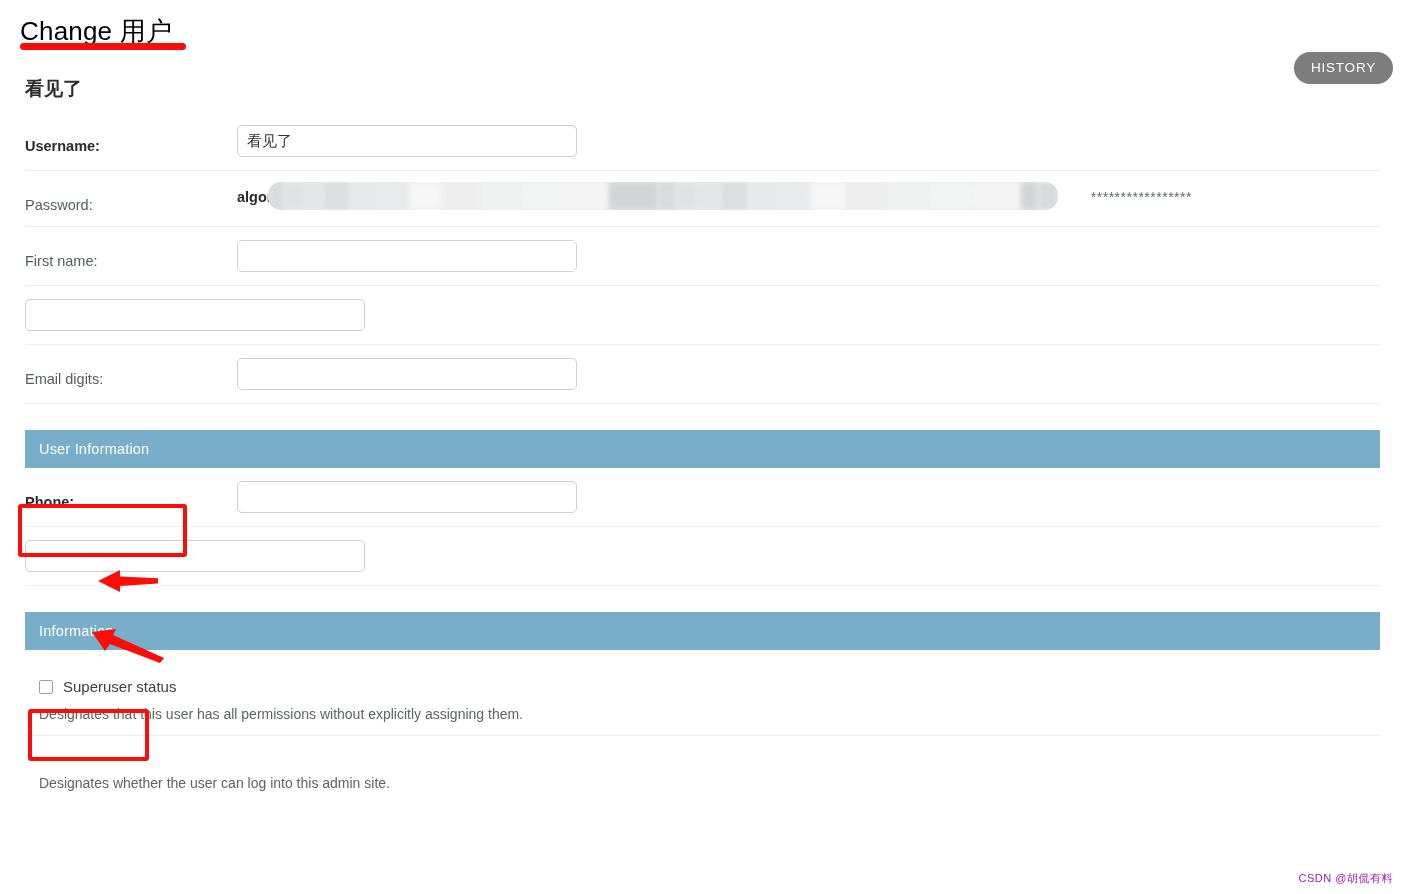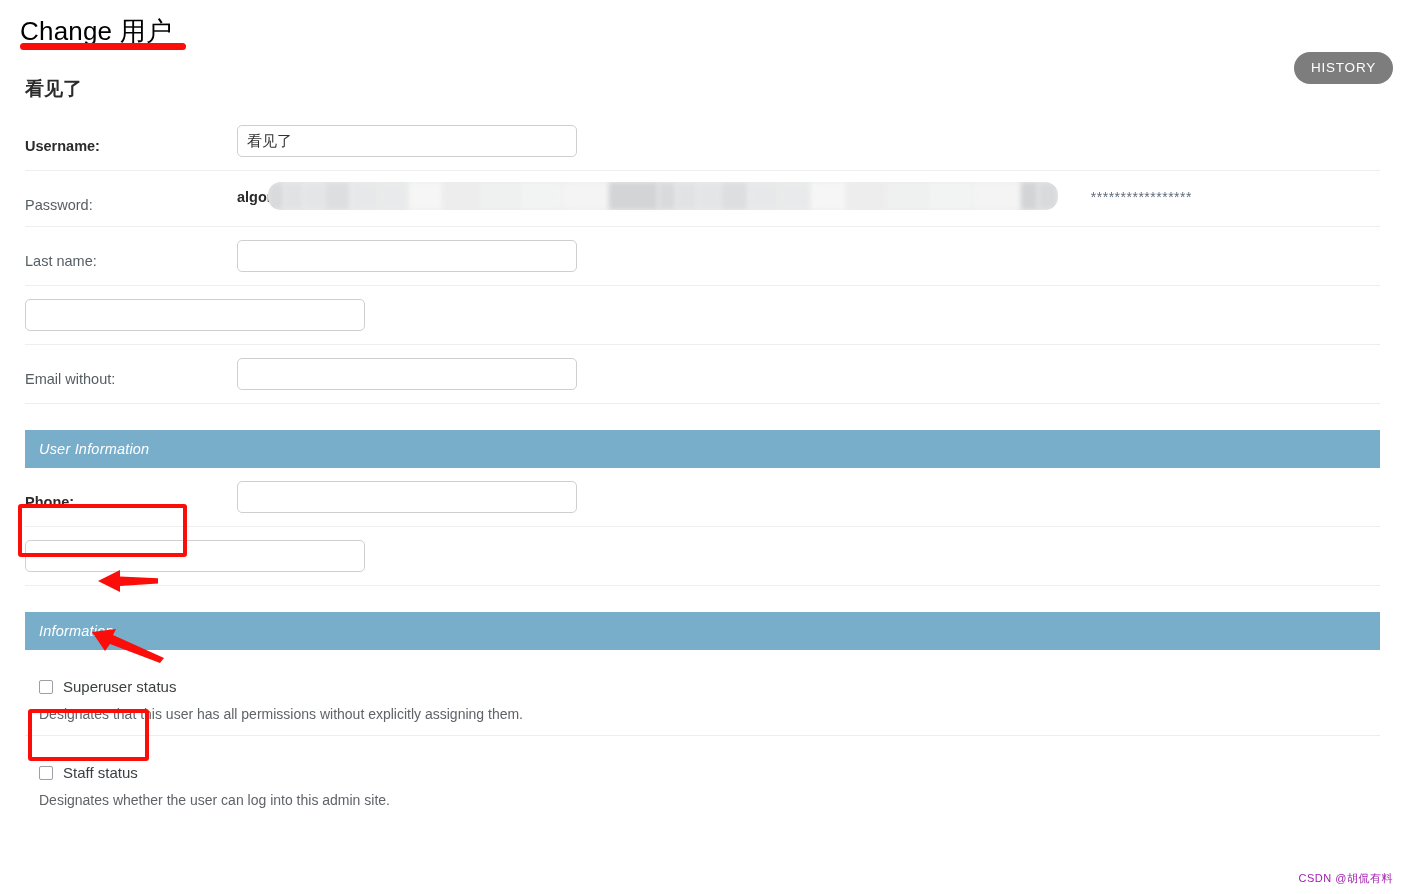--- a/index.html
+++ b/index.html
@@ -166,21 +166,20 @@
   }
   .pw-wrap { position: relative; width: 100%; }
 
   
   .section-bar {
     margin: 0 25px;
     background: #79aecb;
     height: 38px;
     display: flex;
     align-items: center;
-    font-style: italic;
   }
   .section-bar span {
     color: #ffffff;
     font-size: 14.5px;
     padding-left: 14px;
     letter-spacing: 0.2px;
   }
   .section-spacer { height: 26px; }
 
   
@@ -289,38 +288,38 @@
                 </span>
               <span class="pw-stars">*****************</span>
             </div>
           </div>
         </div>
       </div>
     </div>
 
     <div class="frow">
       <div class="frow-inner">
-        <div class="flabel">Last name:</div>
-        <div class="ffield">
-          <input class="tinput" type="text" value="" style="">
-        </div>
-      </div>
-    </div>
-
-    <div class="frow">
-      <div class="frow-inner">
-        <div class="ffield">
-          <input class="tinput" type="text" value="" style="">
-        </div>
-      </div>
-    </div>
-
-    <div class="frow">
-      <div class="frow-inner">
-        <div class="flabel">Email without:</div>
+        <div class="flabel">First name:</div>
+        <div class="ffield">
+          <input class="tinput" type="text" value="" style="">
+        </div>
+      </div>
+    </div>
+
+    <div class="frow">
+      <div class="frow-inner">
+        <div class="ffield">
+          <input class="tinput" type="text" value="" style="">
+        </div>
+      </div>
+    </div>
+
+    <div class="frow">
+      <div class="frow-inner">
+        <div class="flabel">Email digits:</div>
         <div class="ffield">
           <input class="tinput" type="text" value="" style="">
         </div>
       </div>
     </div>
 
     <div style="border-top:1px solid #eeeeee; margin:0 25px;"></div>
     <div class="section-spacer"></div>
 
     <div class="section-bar">
@@ -353,24 +352,20 @@
 
     <div class="crow first">
       <div class="cbline">
         <span class="cbox"></span>
         <span class="cblabel">Superuser status</span>
       </div>
       <div class="chelp">Designates that this user has all permissions without explicitly assigning them.</div>
     </div>
 
     <div class="crow">
-      <div class="cbline">
-        <span class="cbox"></span>
-        <span class="cblabel">Staff status</span>
-      </div>
       <div class="chelp">Designates whether the user can log into this admin site.</div>
     </div>
 
   </div>
 
   <div class="annot-box" style="left:18px; top:504px; width:161px; height:45px;"></div>
   <div class="annot-box" style="left:28px; top:709px; width:113px; height:44px;"></div>
 
   <svg class="annot-arrow" style="left:96px; top:566px;" width="64" height="30" viewBox="0 0 64 30">
     <path d="M2 15 L24 4 L24 10.5 L62 12.2 L62 17.6 L24 20 L24 26 Z" fill="#fb0d09"></path>

